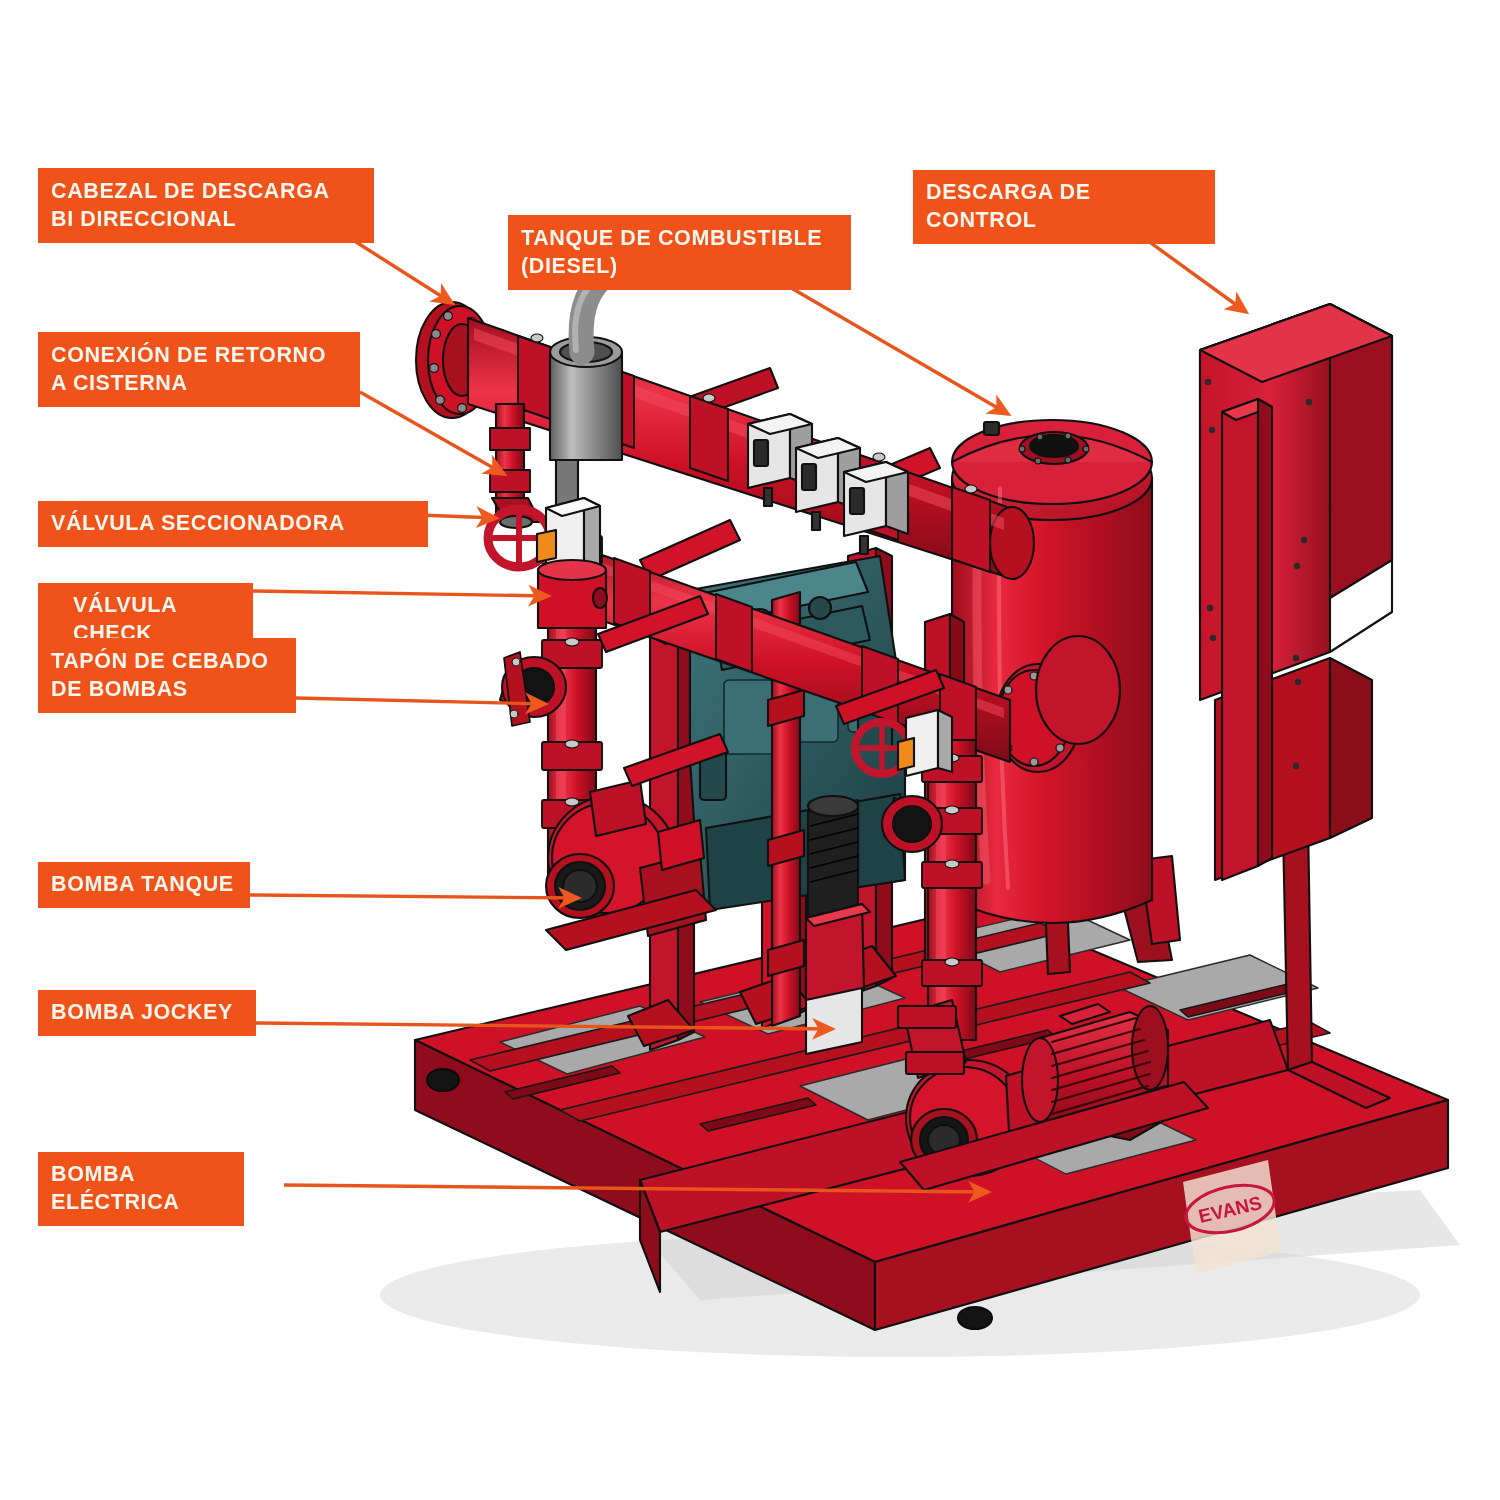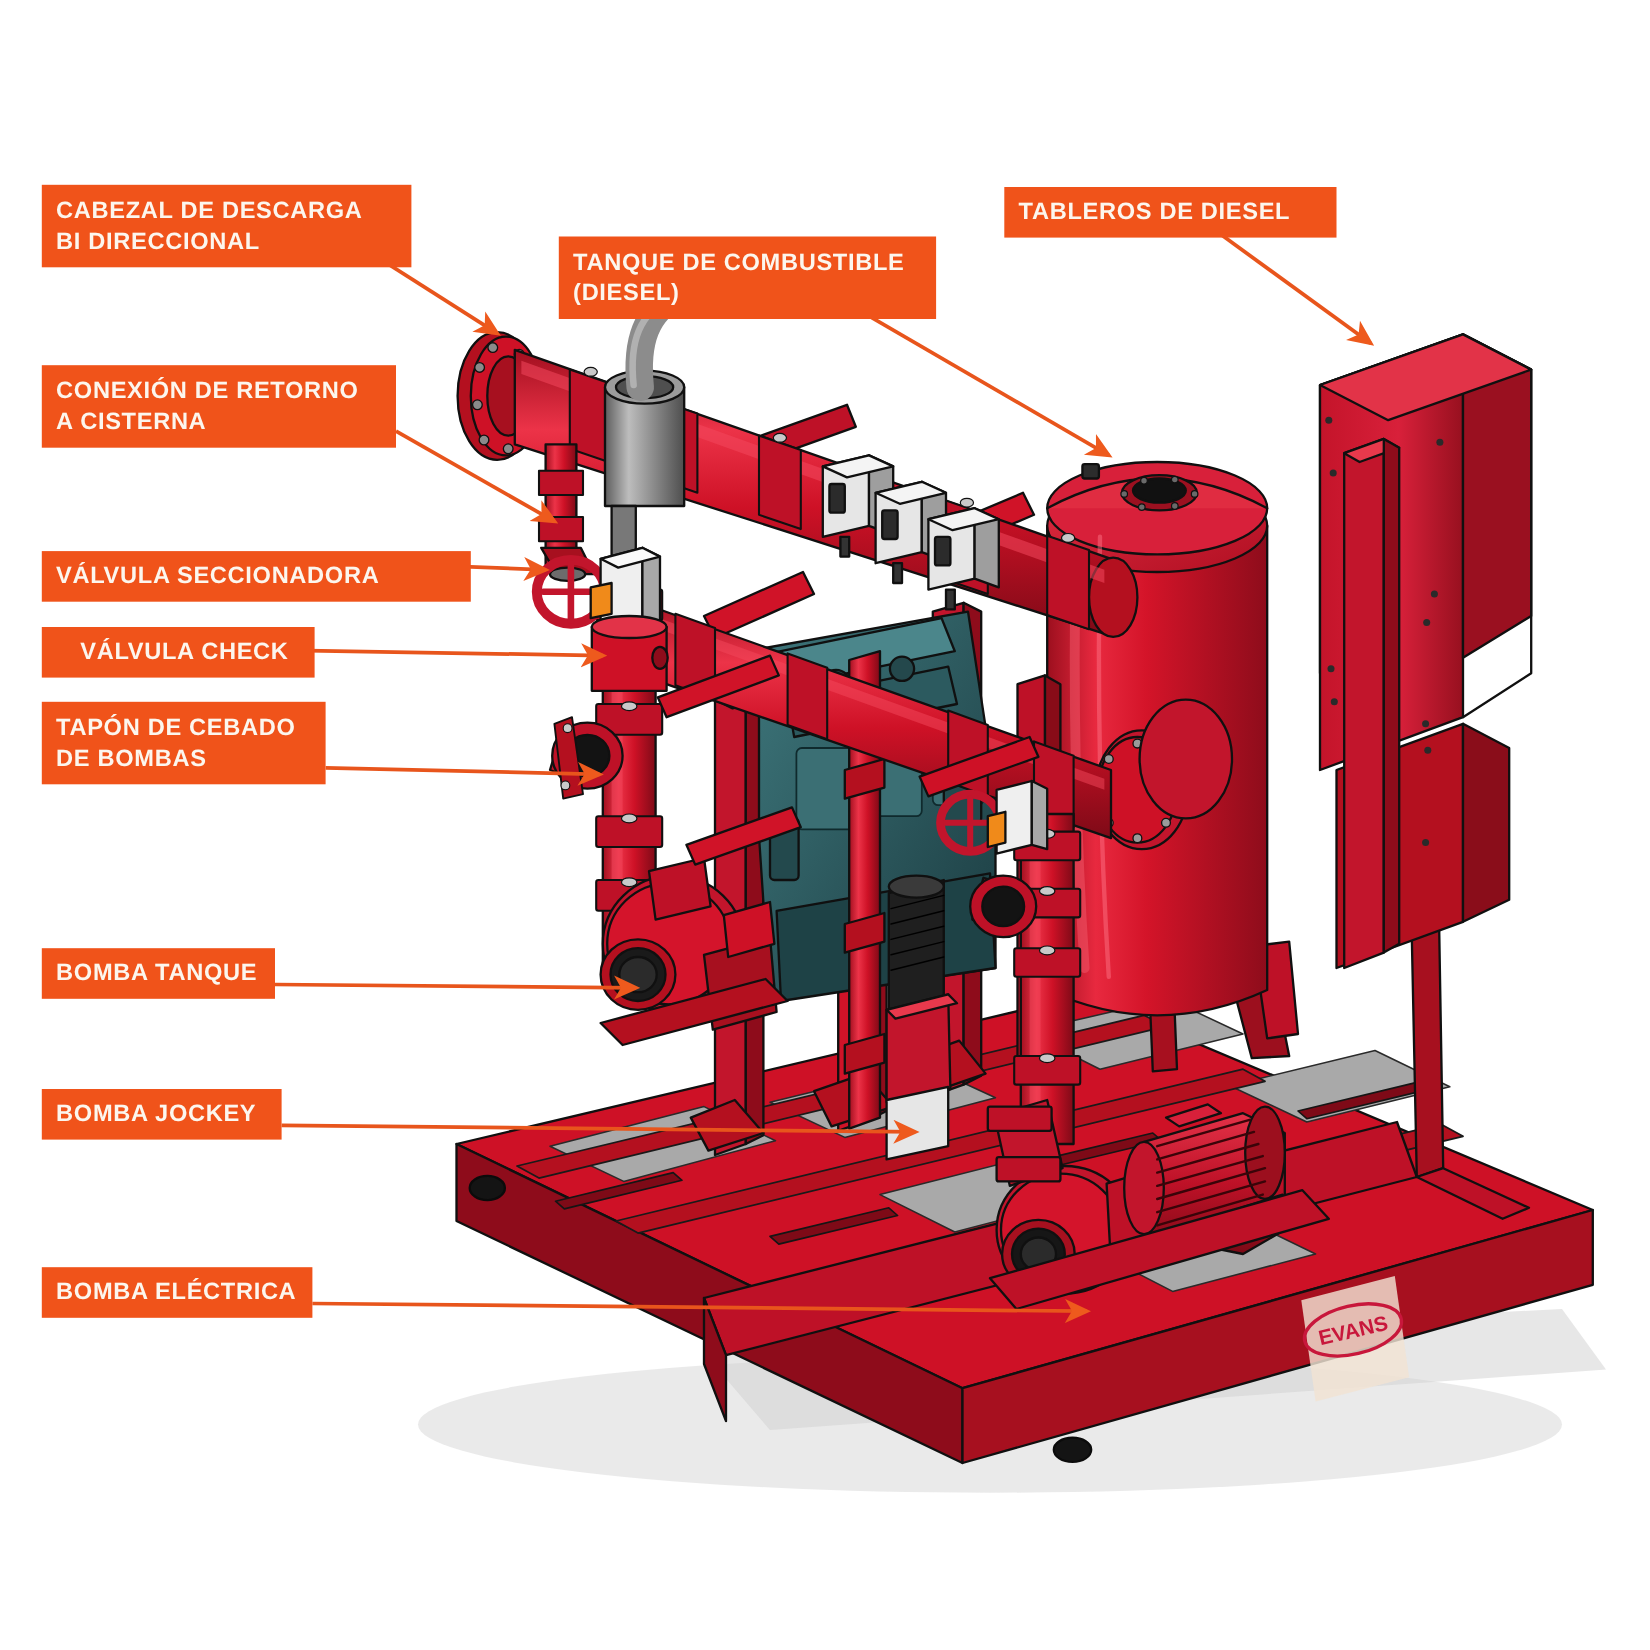--- a/index.html
+++ b/index.html
@@ -545,29 +545,29 @@
   </svg>
 
   <div class="callout two" style="left:38px; top:168px; width:336px;">CABEZAL DE DESCARGA
 BI DIRECCIONAL</div>
 
   <div class="callout two" style="left:38px; top:332px; width:322px;">CONEXIÓN DE RETORNO
 A CISTERNA</div>
 
   <div class="callout" style="left:38px; top:501px; width:390px;">VÁLVULA SECCIONADORA</div>
 
-  <div class="callout" style="left:38px; top:570px; width:248px;padding-left:35px;">VÁLVULA CHECK</div>
+  <div class="callout" style="left:38px; top:583px; width:215px;padding-left:35px;">VÁLVULA CHECK</div>
 
   <div class="callout two" style="left:38px; top:638px; width:258px;">TAPÓN DE CEBADO
 DE BOMBAS</div>
 
   <div class="callout" style="left:38px; top:862px; width:212px;">BOMBA TANQUE</div>
 
   <div class="callout" style="left:38px; top:990px; width:218px;">BOMBA JOCKEY</div>
 
-  <div class="callout" style="left:38px; top:1152px; width:246px;">BOMBA ELÉCTRICA</div>
+  <div class="callout" style="left:38px; top:1152px; width:206px;">BOMBA ELÉCTRICA</div>
 
   <div class="callout two" style="left:508px; top:168px; width:343px;margin-top:47px;">TANQUE DE COMBUSTIBLE
 (DIESEL)</div>
 
-  <div class="callout" style="left:913px; top:170px; width:302px;">TABLEROS DE DIESEL</div>
+  <div class="callout" style="left:913px; top:170px; width:302px;">DESCARGA DE CONTROL</div>
 
 </div>
 
 </body></html>

